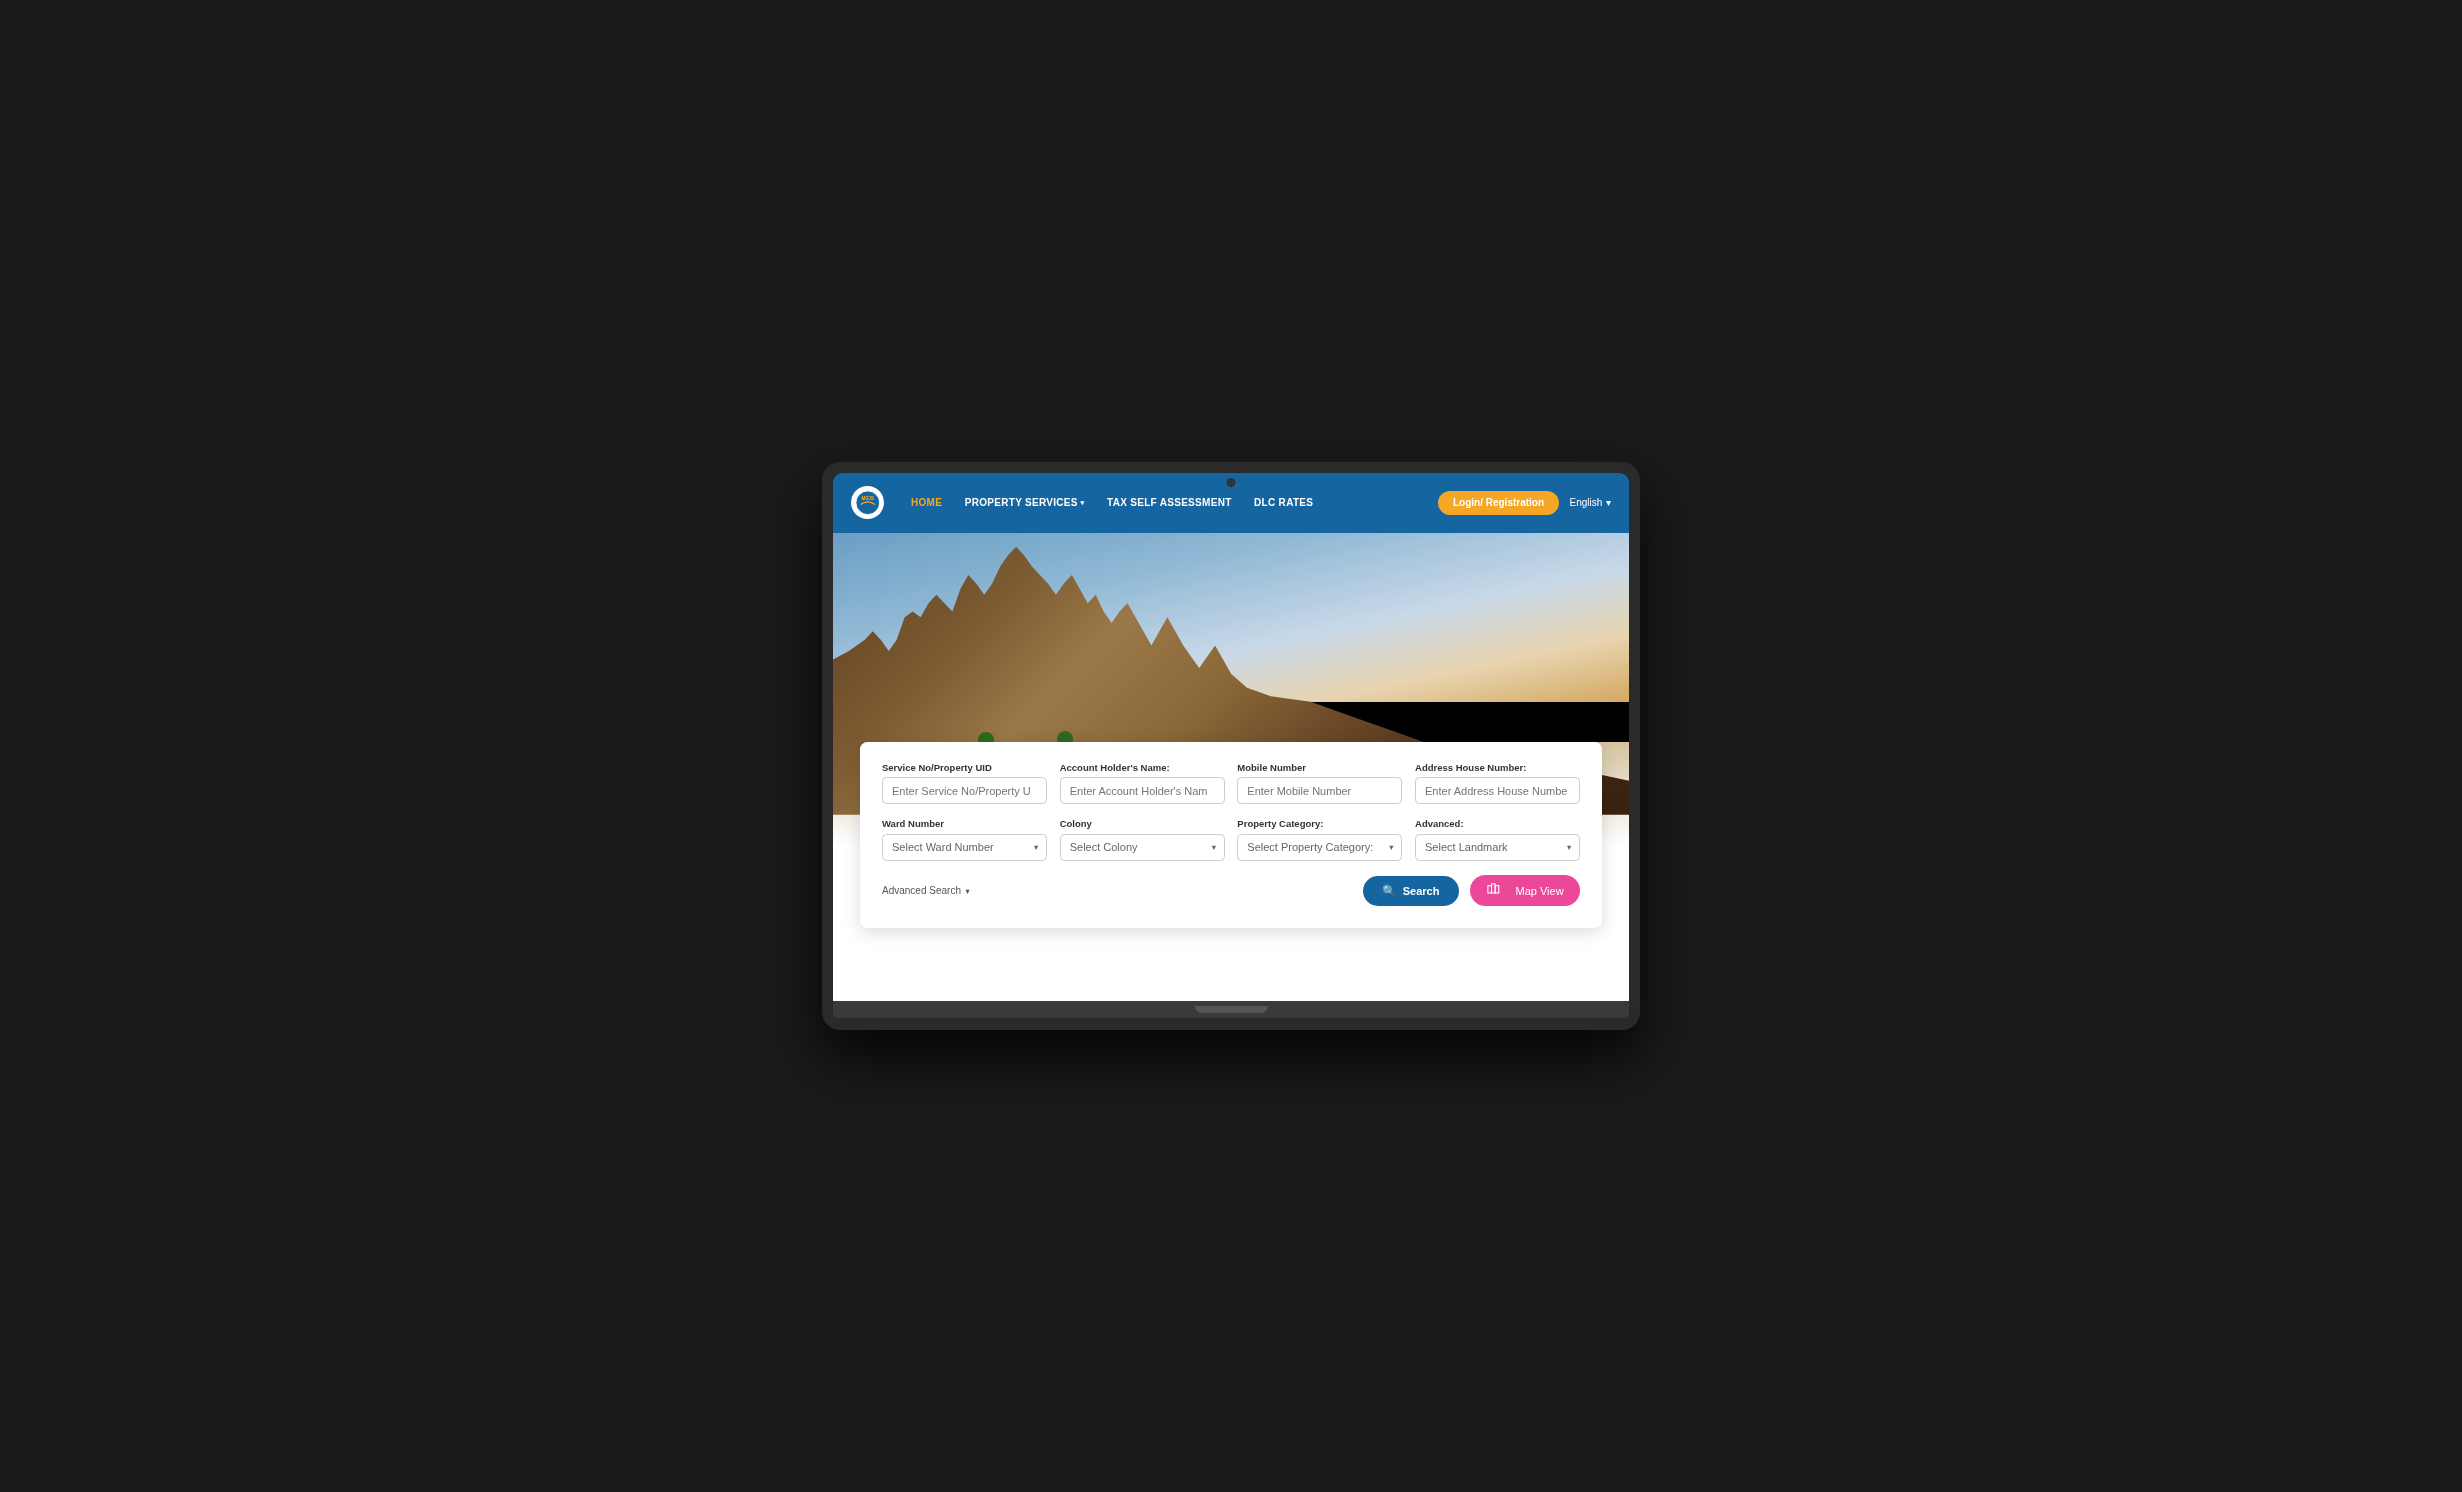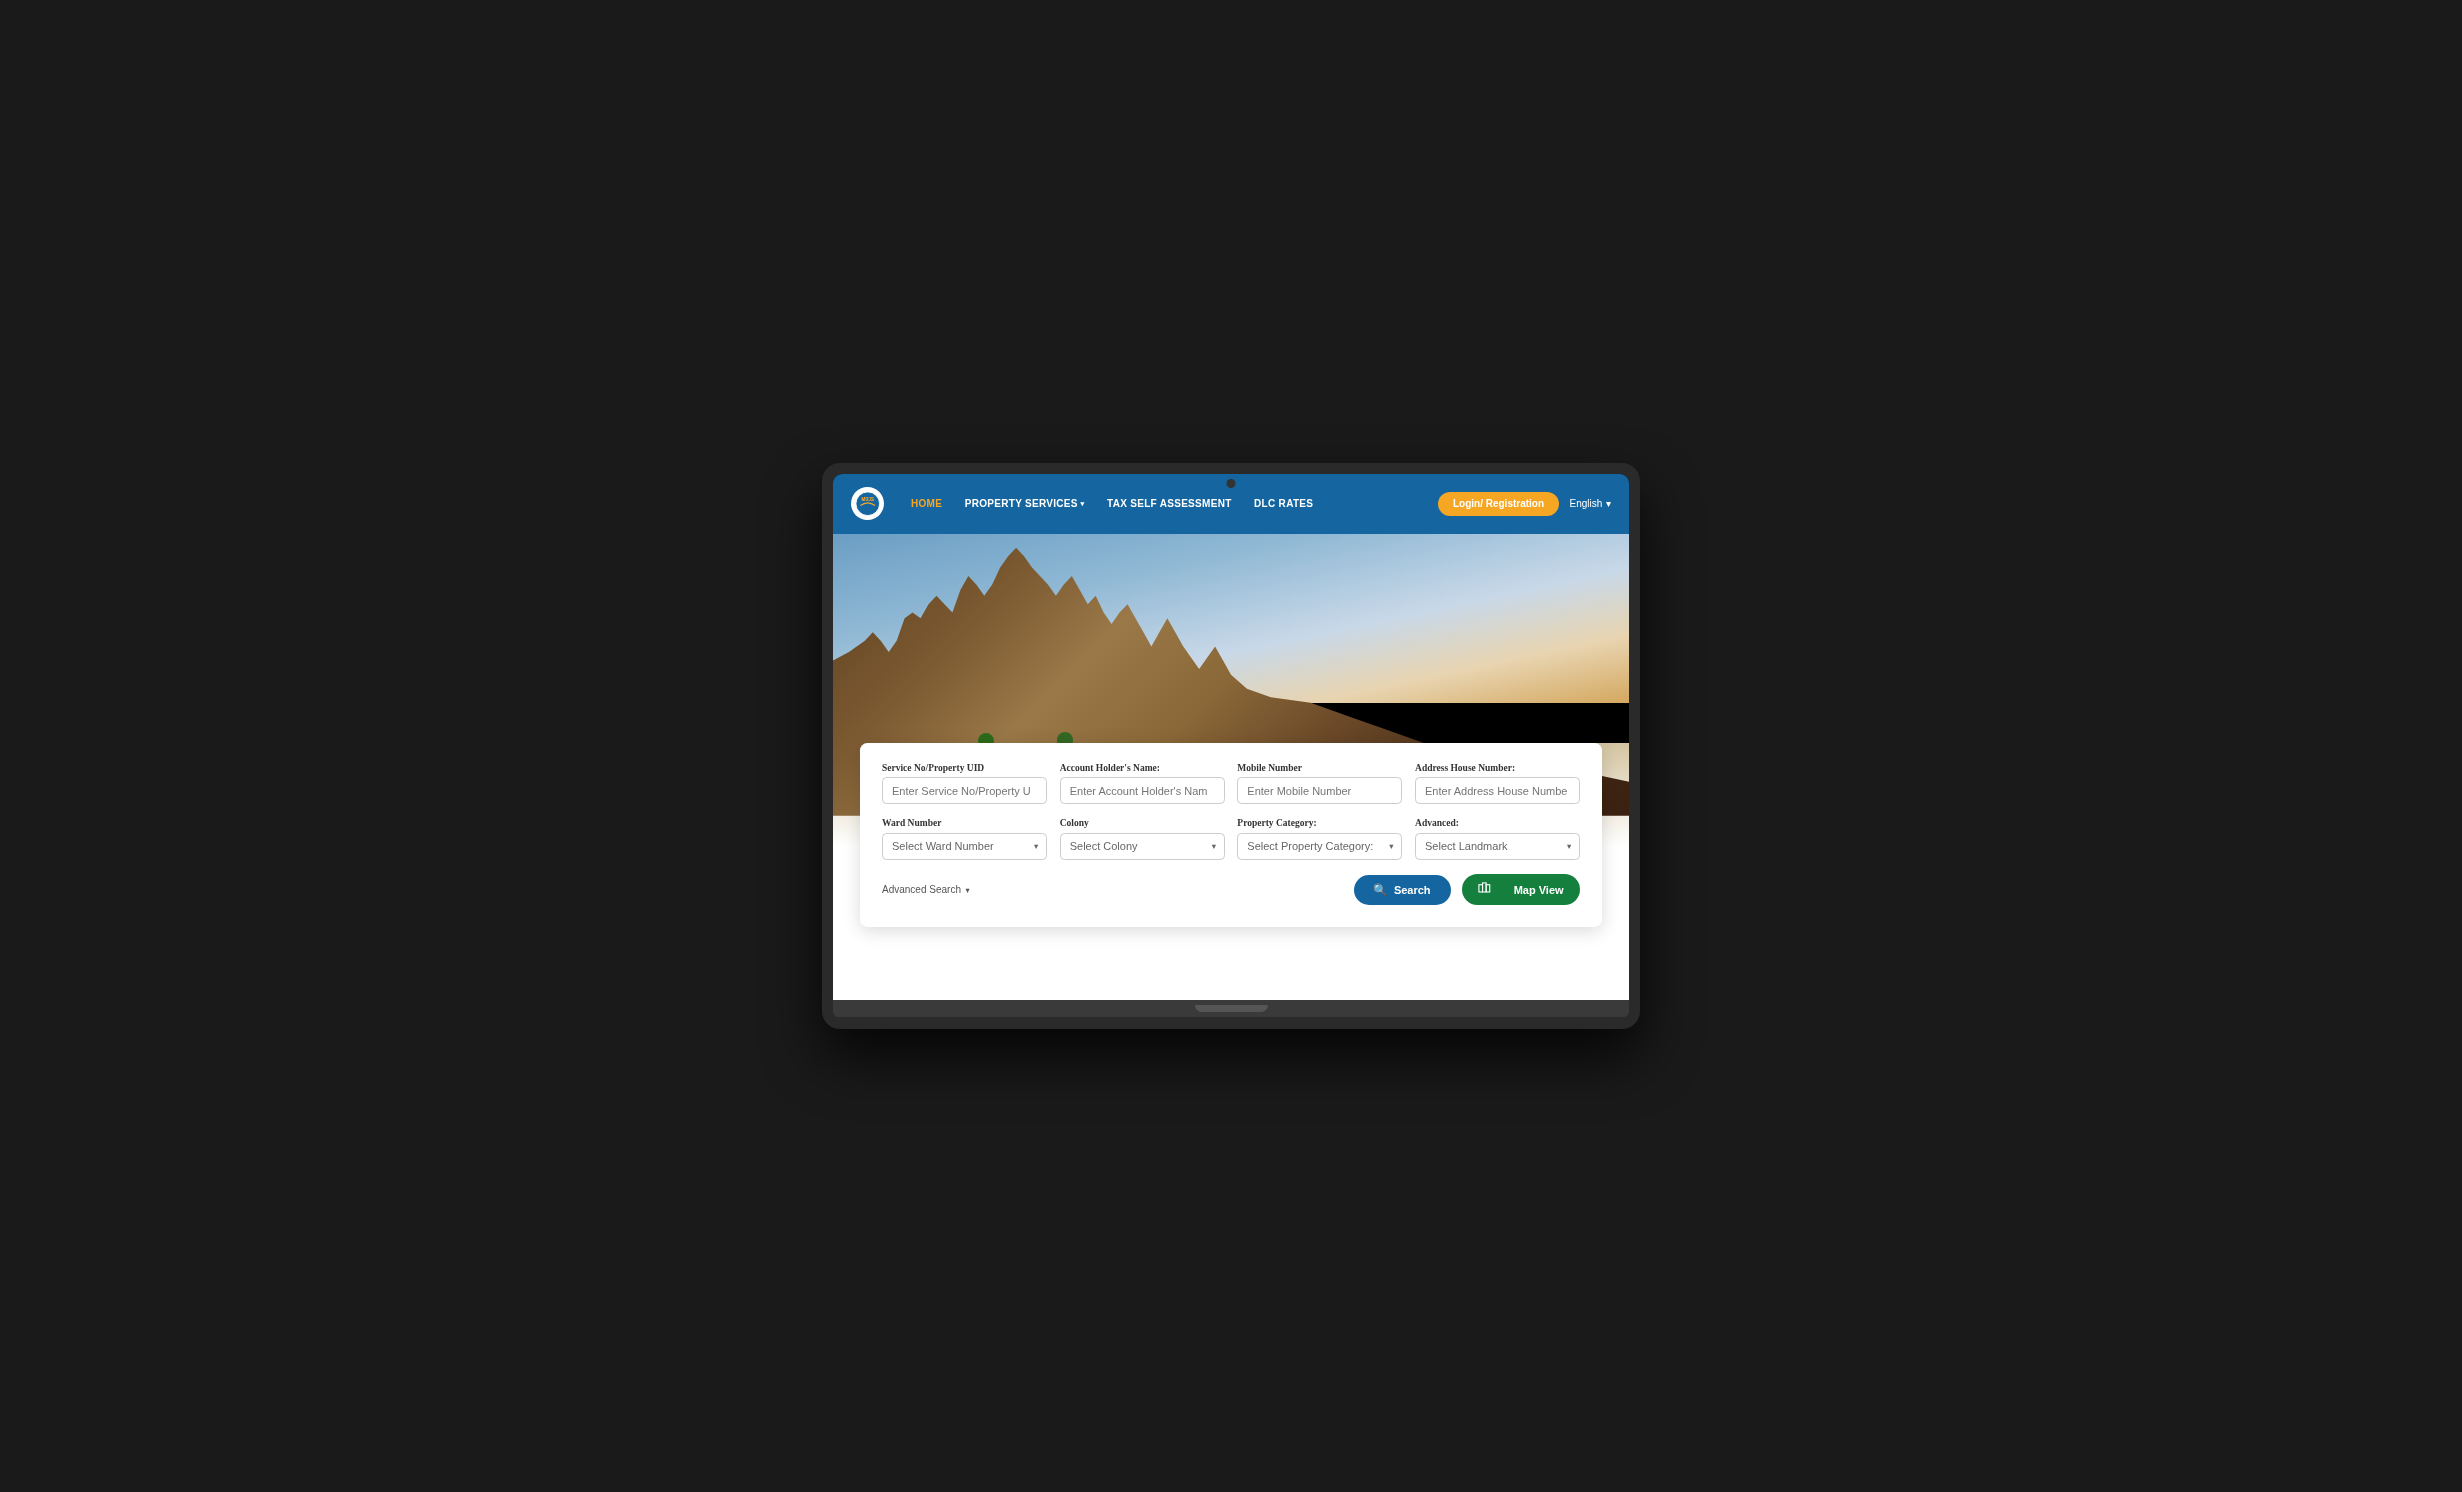--- a/index.html
+++ b/index.html
@@ -202,21 +202,20 @@
       gap: 12.7px;
       margin-bottom: 14.5px;
     }
 
     .field-group label {
       display: block;
       font-size: 9.5px;
       color: #333;
       font-weight: 600;
       margin-bottom: 4.5px;
-      font-family: Liberation Serif, serif;
     }
 
     .field-group input,
     .field-group select {
       width: 100%;
       border: 0.9px solid #ccc;
       border-radius: 4.5px;
       padding: 6.4px 9px;
       font-size: 11px;
       color: #666;
@@ -271,31 +270,31 @@
       font-size: 11px;
       font-weight: 600;
       cursor: pointer;
       display: flex;
       align-items: center;
       gap: 5.5px;
       margin-left: auto;
     }
 
     .btn-mapview {
-      background: #15803d;
+      background: #ec4899;
       color: #fff;
       border: none;
       border-radius: 23px;
       padding: 8.2px 16.4px;
       font-size: 11px;
-      font-weight: 700;
-      cursor: pointer;
-      display: flex;
-      align-items: center;
-      gap: 23px;
+      font-weight: 400;
+      cursor: pointer;
+      display: flex;
+      align-items: center;
+      gap: 16px;
     }
 
     .white-section {
       background: #fff;
       padding: 9px 27px 27px;
       min-height: 73px;
     }
 
     .laptop-base {
       background: #3a3a3a;

